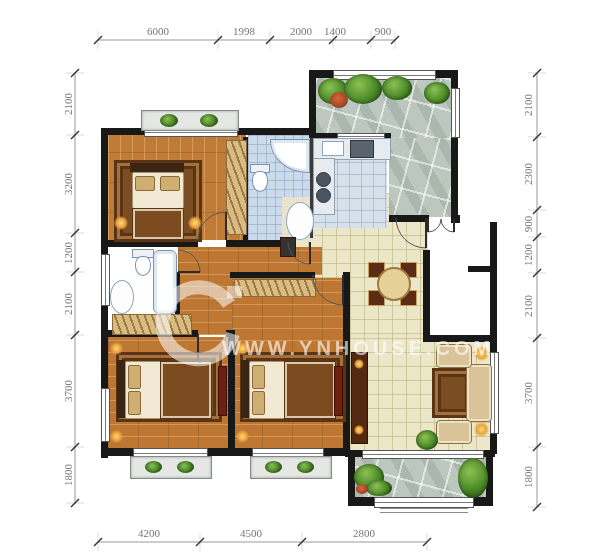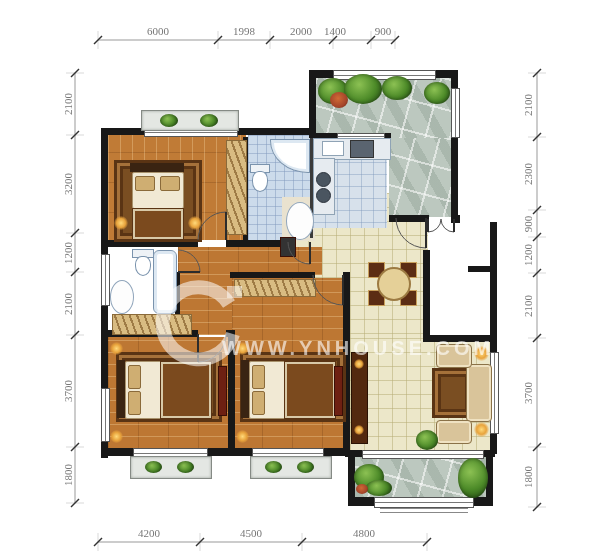--- a/index.html
+++ b/index.html
@@ -305,21 +305,21 @@
     </svg>
 
   <div class="dim" style="left:138px;top:25px;">6000</div>
   <div class="dim" style="left:224px;top:25px;">1998</div>
   <div class="dim" style="left:281px;top:25px;">2000</div>
   <div class="dim" style="left:315px;top:25px;">1400</div>
   <div class="dim" style="left:363px;top:25px;">900</div>
 
   <div class="dim" style="left:129px;top:527px;">4200</div>
   <div class="dim" style="left:231px;top:527px;">4500</div>
-  <div class="dim" style="left:344px;top:527px;">4800</div>
+  <div class="dim" style="left:344px;top:527px;">2800</div>
 
   <div class="dim dim-v" style="left:48px;top:97px;">2100</div>
   <div class="dim dim-v" style="left:48px;top:177px;">3200</div>
   <div class="dim dim-v" style="left:48px;top:246px;">1200</div>
   <div class="dim dim-v" style="left:48px;top:297px;">2100</div>
   <div class="dim dim-v" style="left:48px;top:384px;">3700</div>
   <div class="dim dim-v" style="left:48px;top:468px;">1800</div>
 
   <div class="dim dim-v" style="left:508px;top:98px;">2100</div>
   <div class="dim dim-v" style="left:508px;top:167px;">2300</div>

